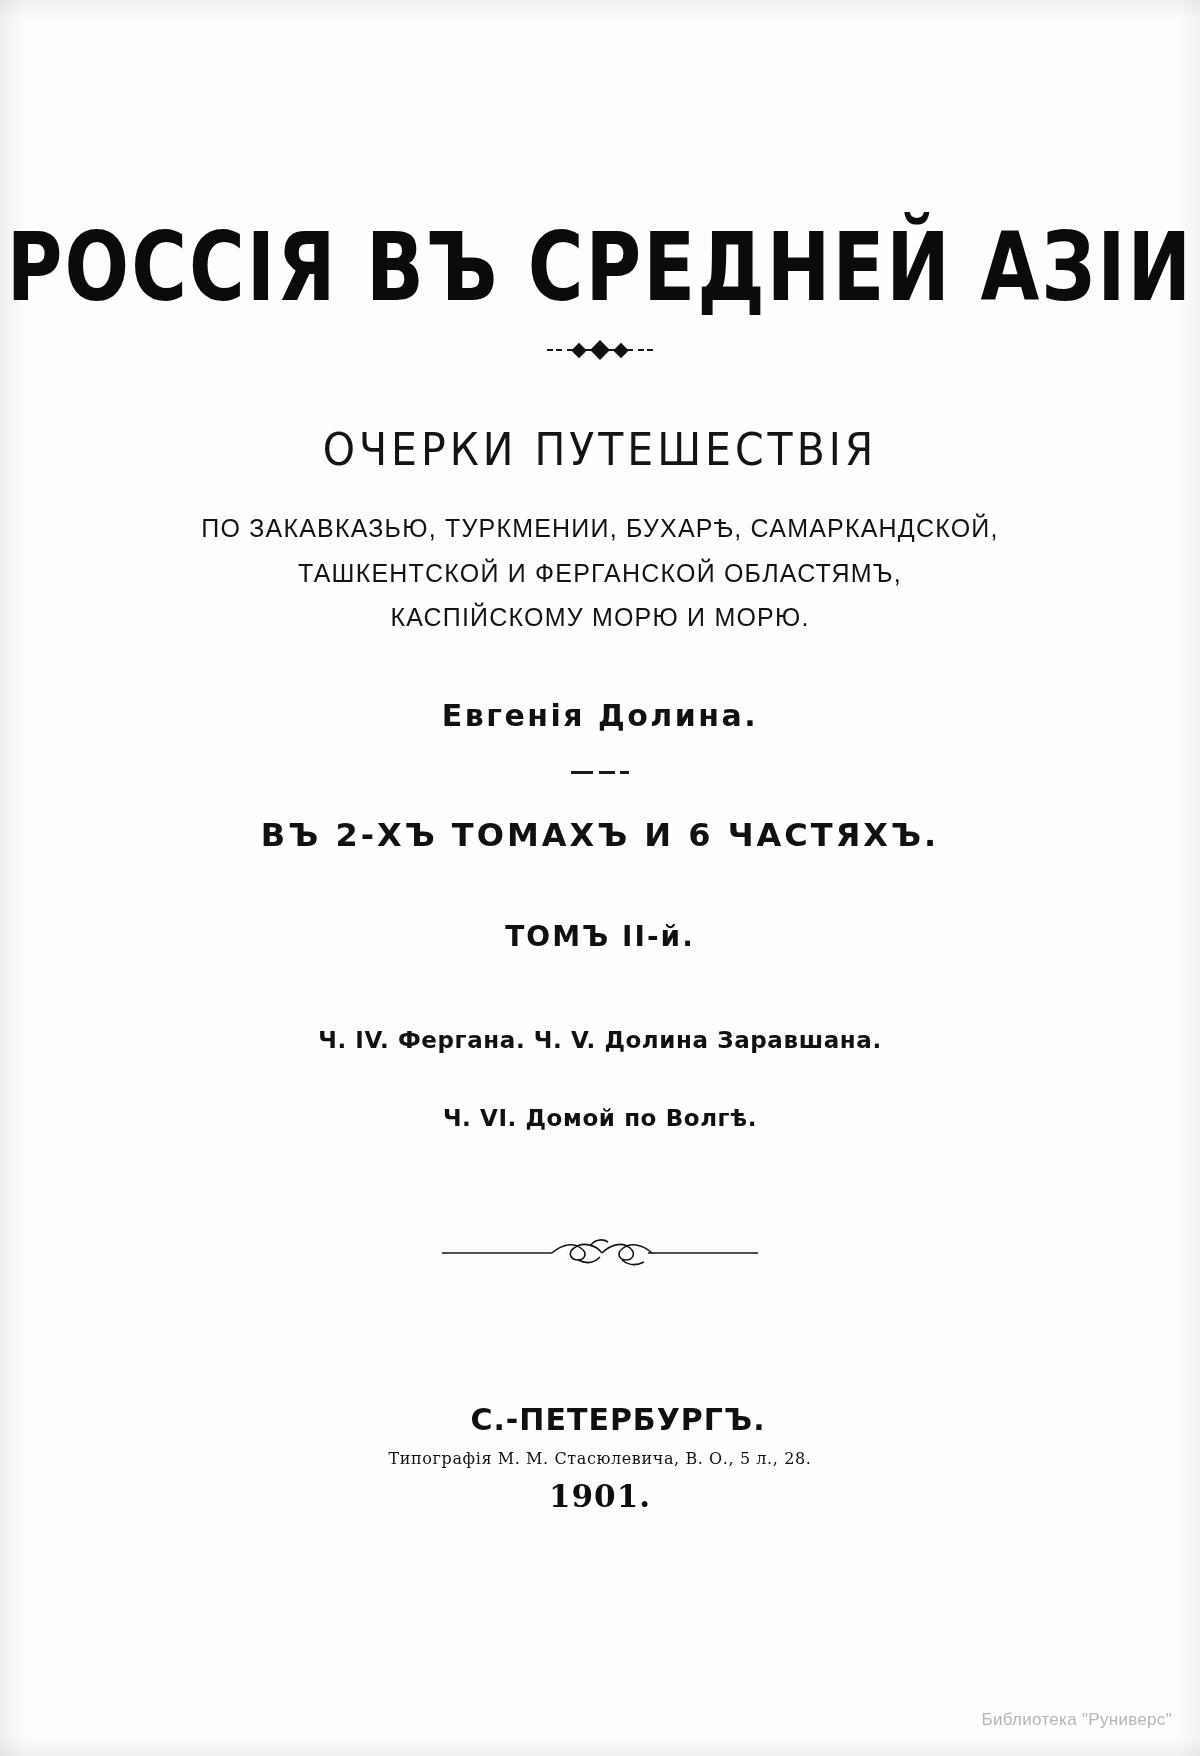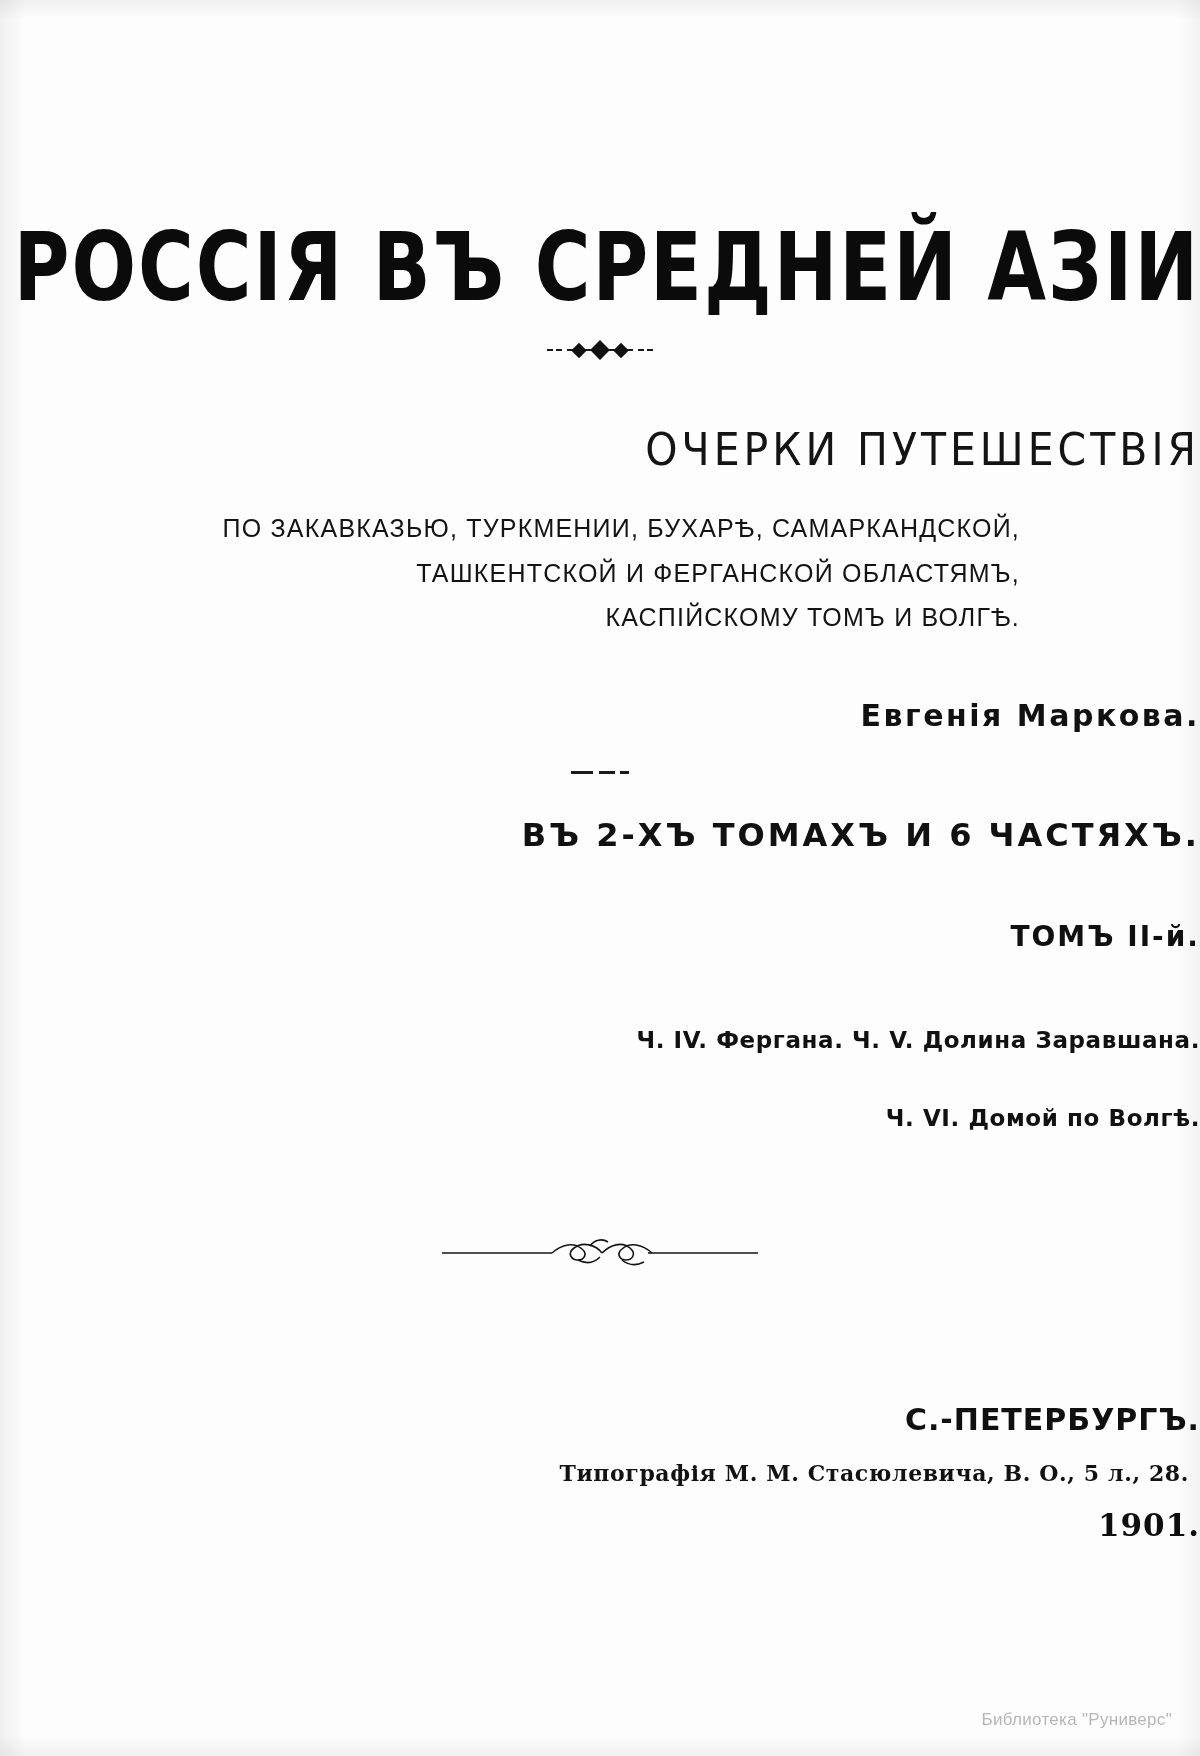--- a/index.html
+++ b/index.html
@@ -26,21 +26,21 @@
       linear-gradient(to bottom, rgba(0,0,0,0.05) 0px, rgba(0,0,0,0.0) 20px),
       linear-gradient(to top, rgba(0,0,0,0.05) 0px, rgba(0,0,0,0.0) 20px),
       #fdfdfd;
   }
 
   .content {
     position: absolute;
     left: 0;
     right: 0;
     top: 0;
-    text-align: right;
+    text-align: center;
   }
 
   
   .main-title {
     margin: 0;
     padding-top: 178px;
     font-family: "DejaVu Sans", sans-serif;
     font-weight: 700;
     font-size: 76px;
     line-height: 1;
@@ -185,25 +185,25 @@
     margin: 0;
     padding-top: 128px;
     font-family: "DejaVu Sans", sans-serif;
     font-weight: 700;
     font-size: 30px;
     letter-spacing: 1px;
     color: #101010;
     padding-left: 36px;
   }
   .imprint-press {
-    margin: 11px;
+    margin: 0;
     padding-top: 12px;
     font-family: "DejaVu Serif", serif;
-    font-weight: 700;
-    font-size: 22px;
+    font-weight: 400;
+    font-size: 16px;
     letter-spacing: 0.6px;
     color: #121212;
   }
   .imprint-year {
     margin: 0;
     padding-top: 10px;
     font-family: "DejaVu Serif", serif;
     font-weight: 700;
     font-size: 31px;
     letter-spacing: 1px;
@@ -234,24 +234,24 @@
       <span class="d left"></span>
       <span class="d"></span>
       <span class="d right"></span>
     </div>
 
     <h2 class="subtitle">ОЧЕРКИ ПУТЕШЕСТВІЯ</h2>
 
     <div class="scope">
       <div>ПО ЗАКАВКАЗЬЮ, ТУРКМЕНИИ, БУХАРѢ, САМАРКАНДСКОЙ,</div>
       <div>ТАШКЕНТСКОЙ И ФЕРГАНСКОЙ ОБЛАСТЯМЪ,</div>
-      <div>КАСПІЙСКОМУ ТОМЪ И ВОЛГѢ.</div>
-    </div>
-
-    <div class="author">Евгенія Маркова.</div>
+      <div>КАСПІЙСКОМУ МОРЮ И МОРЮ.</div>
+    </div>
+
+    <div class="author">Евгенія Долина.</div>
 
     <div class="ornament-2"></div>
 
     <div class="volumes">ВЪ 2-ХЪ ТОМАХЪ И 6 ЧАСТЯХЪ.</div>
 
     <div class="volume-no">ТОМЪ II-й.</div>
 
     <div class="parts">
       <div>Ч. IV. Фергана. Ч. V. Долина Заравшана.</div>
       <div>Ч. VI. Домой по Волгѣ.</div>

